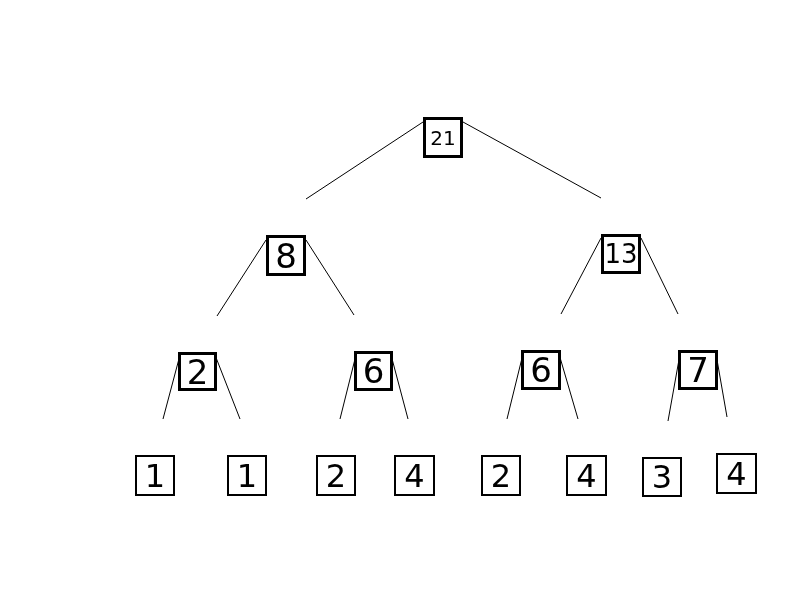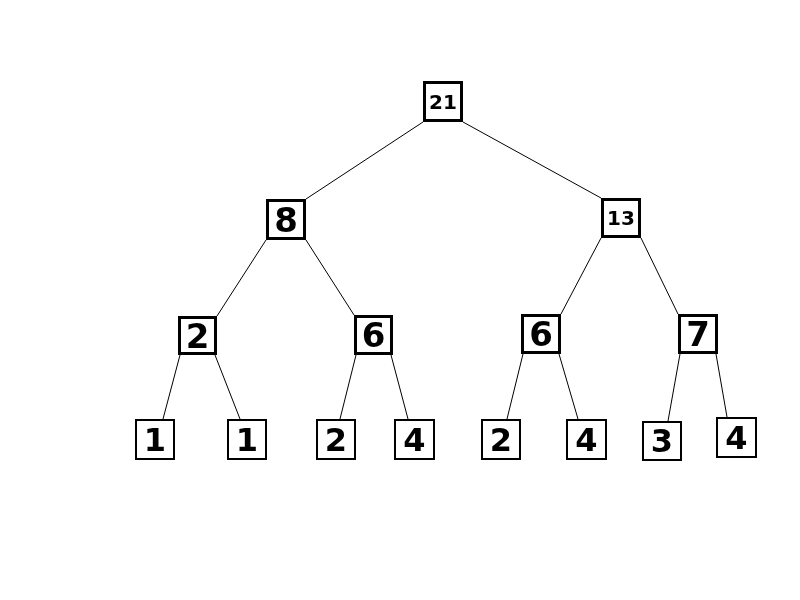--- a/index.html
+++ b/index.html
@@ -21,22 +21,23 @@
   .node {
     position: absolute;
     box-sizing: border-box;
     background: #ffffff;
     border-style: solid;
     border-color: #000000;
     color: #000000;
     display: flex;
     align-items: center;
     justify-content: center;
-    font-weight: bold;
+    font-weight: normal;
     line-height: 1;
+    margin-top: 36px;
   }
 </style>
 </head>
 <body>
 
 <div id="stage">
   <svg id="edges" width="800" height="600">
       <line x1="423" y1="122" x2="306" y2="199" stroke="#000000" stroke-width="1"></line>
       <line x1="463" y1="122" x2="601" y2="198" stroke="#000000" stroke-width="1"></line>
       <line x1="266" y1="240" x2="217" y2="316" stroke="#000000" stroke-width="1"></line>
@@ -47,21 +48,21 @@
       <line x1="215" y1="355" x2="240" y2="419" stroke="#000000" stroke-width="1"></line>
       <line x1="356" y1="355" x2="340" y2="419" stroke="#000000" stroke-width="1"></line>
       <line x1="391" y1="355" x2="408" y2="419" stroke="#000000" stroke-width="1"></line>
       <line x1="523" y1="354" x2="507" y2="419" stroke="#000000" stroke-width="1"></line>
       <line x1="559" y1="354" x2="578" y2="419" stroke="#000000" stroke-width="1"></line>
       <line x1="680" y1="354" x2="668" y2="421" stroke="#000000" stroke-width="1"></line>
       <line x1="716" y1="354" x2="727" y2="417" stroke="#000000" stroke-width="1"></line>
     </svg>
 <div class="node" style="left: 423px; top: 81px; width: 40px; height: 41px; font-size: 20px; border-width: 3px; background: rgb(255, 255, 255); border-color: rgb(0, 0, 0); color: rgb(0, 0, 0);">21</div>
     <div class="node" style="left: 266px; top: 199px; width: 40px; height: 41px; font-size: 34px; border-width: 3px; background: rgb(255, 255, 255); border-color: rgb(0, 0, 0); color: rgb(0, 0, 0);">8</div>
-    <div class="node" style="left: 601px; top: 198px; width: 40px; height: 40px; font-size: 20px; border-width: 3px; background: rgb(255, 255, 255); border-color: rgb(0, 0, 0); color: rgb(0, 0, 0);">13</div>
+    <div class="node" style="left: 601px; top: 198px; width: 40px; height: 40px; font-size: 26px; border-width: 3px; background: rgb(255, 255, 255); border-color: rgb(0, 0, 0); color: rgb(0, 0, 0);">13</div>
     <div class="node" style="left: 178px; top: 316px; width: 39px; height: 39px; font-size: 34px; border-width: 3px; background: rgb(255, 255, 255); border-color: rgb(0, 0, 0); color: rgb(0, 0, 0);">2</div>
     <div class="node" style="left: 354px; top: 315px; width: 39px; height: 40px; font-size: 34px; border-width: 3px; background: rgb(255, 255, 255); border-color: rgb(0, 0, 0); color: rgb(0, 0, 0);">6</div>
     <div class="node" style="left: 521px; top: 314px; width: 40px; height: 40px; font-size: 34px; border-width: 3px; background: rgb(255, 255, 255); border-color: rgb(0, 0, 0); color: rgb(0, 0, 0);">6</div>
     <div class="node" style="left: 678px; top: 314px; width: 40px; height: 40px; font-size: 34px; border-width: 3px; background: rgb(255, 255, 255); border-color: rgb(0, 0, 0); color: rgb(0, 0, 0);">7</div>
     <div class="node" style="left: 135px; top: 419px; width: 40px; height: 41px; font-size: 32px; border-width: 2px; background: rgb(255, 255, 255); border-color: rgb(0, 0, 0); color: rgb(0, 0, 0);">1</div>
     <div class="node" style="left: 227px; top: 419px; width: 40px; height: 41px; font-size: 32px; border-width: 2px; background: rgb(255, 255, 255); border-color: rgb(0, 0, 0); color: rgb(0, 0, 0);">1</div>
     <div class="node" style="left: 316px; top: 419px; width: 40px; height: 41px; font-size: 32px; border-width: 2px; background: rgb(255, 255, 255); border-color: rgb(0, 0, 0); color: rgb(0, 0, 0);">2</div>
     <div class="node" style="left: 394px; top: 419px; width: 41px; height: 41px; font-size: 32px; border-width: 2px; background: rgb(255, 255, 255); border-color: rgb(0, 0, 0); color: rgb(0, 0, 0);">4</div>
     <div class="node" style="left: 481px; top: 419px; width: 40px; height: 41px; font-size: 32px; border-width: 2px; background: rgb(255, 255, 255); border-color: rgb(0, 0, 0); color: rgb(0, 0, 0);">2</div>
     <div class="node" style="left: 566px; top: 419px; width: 41px; height: 41px; font-size: 32px; border-width: 2px; background: rgb(255, 255, 255); border-color: rgb(0, 0, 0); color: rgb(0, 0, 0);">4</div>

